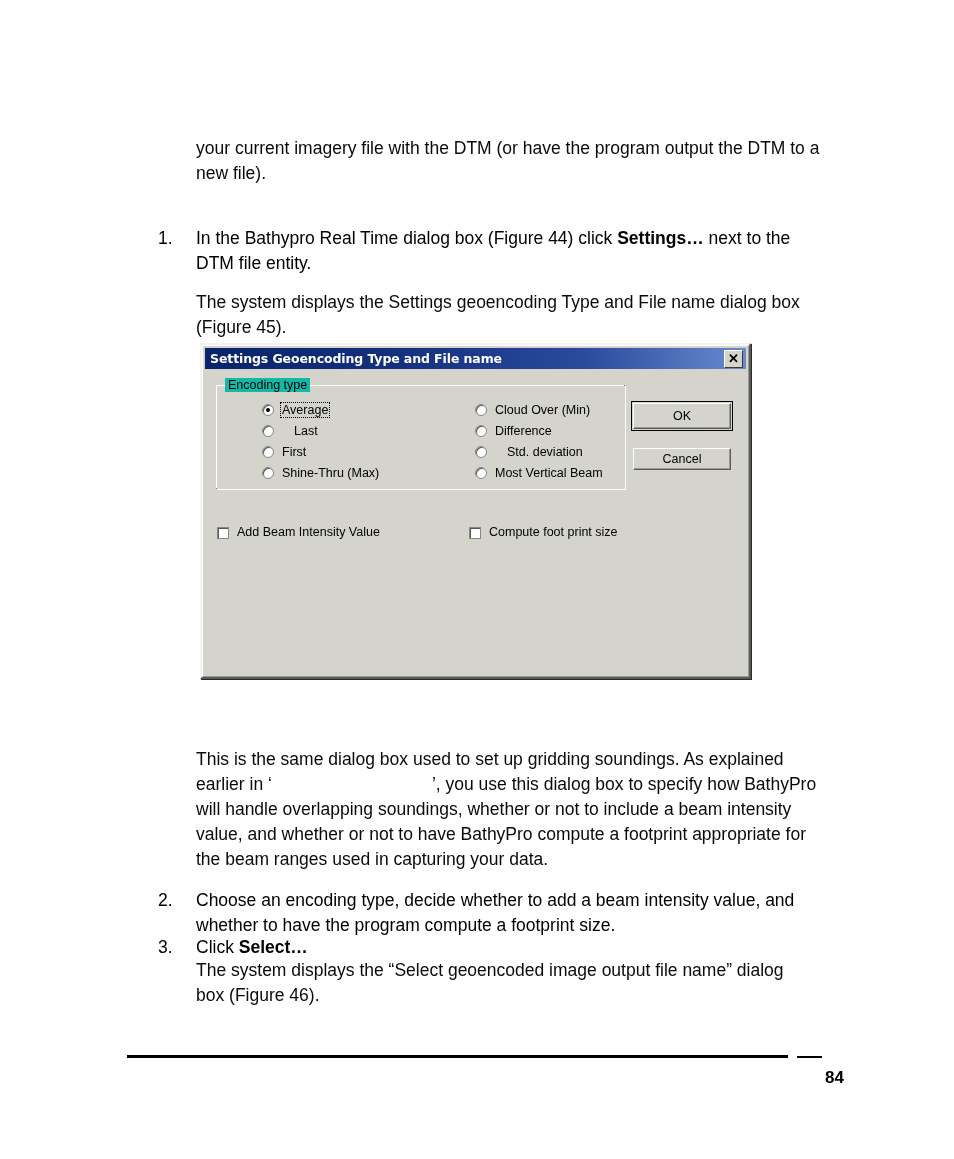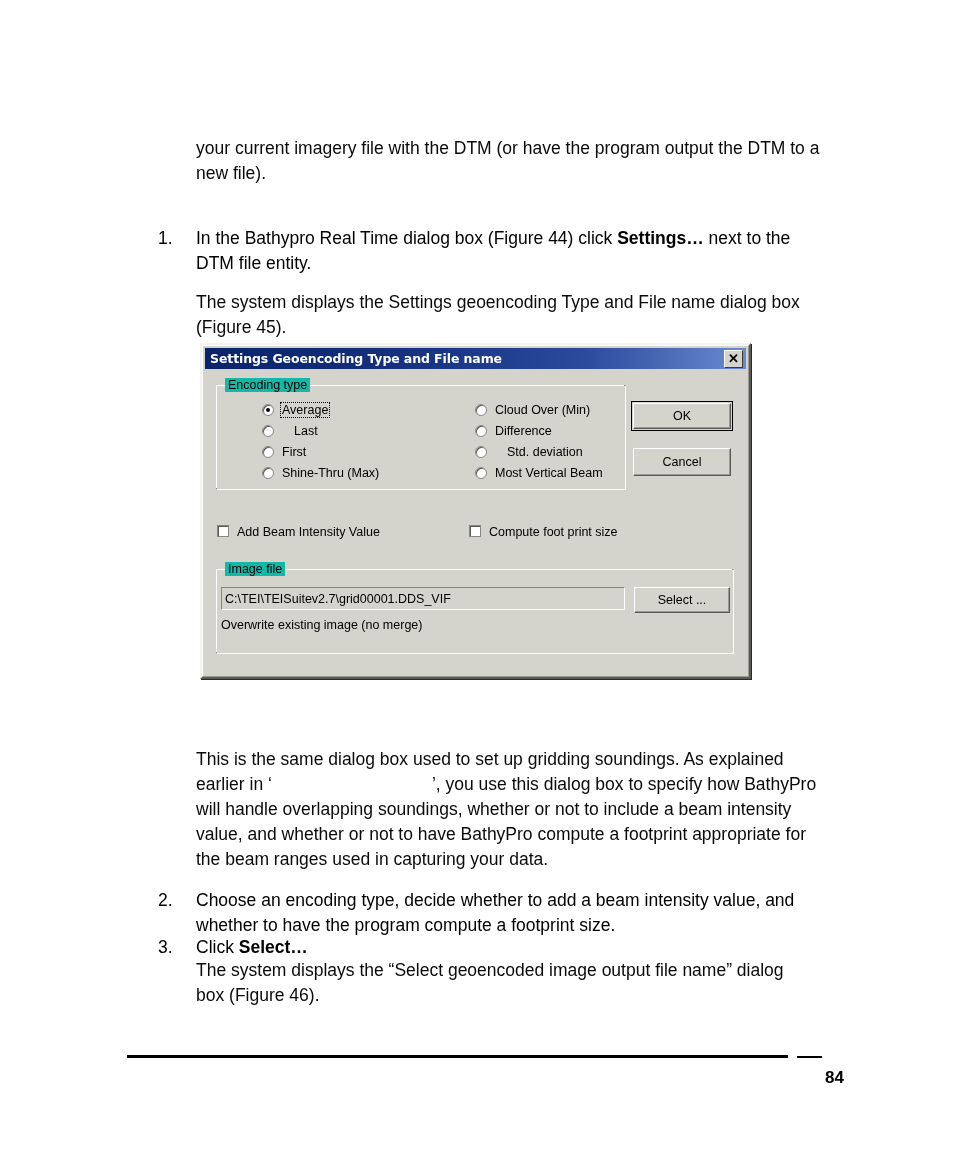--- a/index.html
+++ b/index.html
@@ -223,21 +223,21 @@
   }
   .radio-label.focused {
     outline: 1px dotted #000;
     outline-offset: 0px;
   }
 
   
   .check-row {
     position: absolute;
     display: flex;
-    align-items: flex-start;
+    align-items: flex-end;
     white-space: nowrap;
   }
   .checkbox {
     width: 12px;
     height: 12px;
     background: #ffffff;
     border: 1px solid #868682;
     box-shadow: inset 1px 1px 0 0 #5a5a55;
     box-sizing: border-box;
     flex: 0 0 auto;
@@ -353,45 +353,33 @@
       </div>
       <div class="radio-row" style="left:258px; top:80px;">
         <span class="radio"></span>
         <span class="radio-label">Most Vertical Beam</span>
       </div>
     </div>
 
     <div class="pushbtn default" style="left:431px; top:58px; width:98px; height:26px;">
       <span>OK</span>
     </div>
-    <div class="pushbtn" style="left:431px; top:103px; width:98px; height:28px;">
+    <div class="pushbtn" style="left:431px; top:103px; width:98px; height:22px;">
       <span>Cancel</span>
     </div>
 
     <div class="check-row" style="left:15px; top:180px;">
       <span class="checkbox"></span>
       <span class="check-label">Add Beam Intensity Value</span>
     </div>
     <div class="check-row" style="left:267px; top:180px;">
       <span class="checkbox"></span>
       <span class="check-label">Compute foot print size</span>
     </div>
 
-    <div class="groupbox" style="left:14px; top:224px; width:518px; height:85px;">
-      <div class="groupbox-shadowfix"></div>
-      <span class="groupbox-title">Image file</span>
-
-      <div class="textfield" style="left:4px; top:17px; width:404px; height:23px;">C:\TEI\TEISuitev2.7\grid00001.DDS_VIF</div>
-
-      <div class="pushbtn" style="left:417px; top:17px; width:96px; height:26px;">
-        <span>Select ...</span>
-      </div>
-
-      <div class="static-text" style="left:4px; top:48px;">Overwrite existing image (no merge)</div>
-    </div>
   </div>
 
   <div class="para body-indent" style="top:747px;"><span>This is the same dialog box used to set up gridding soundings. As explained earlier in ‘</span><span class="xref-gap"></span><span>’, you use this dialog box to specify how BathyPro will handle overlapping soundings, whether or not to include a beam intensity value, and whether or not to have BathyPro compute a footprint appropriate for the beam ranges used in capturing your data.</span></div>
 
   <div class="list-item" style="top:888px;">
     <span class="list-num">2.</span>
     <span class="list-body">Choose an encoding type, decide whether to add a beam intensity value, and whether to have the program compute a footprint size.</span>
   </div>
 
   <div class="list-item" style="top:935px;">

